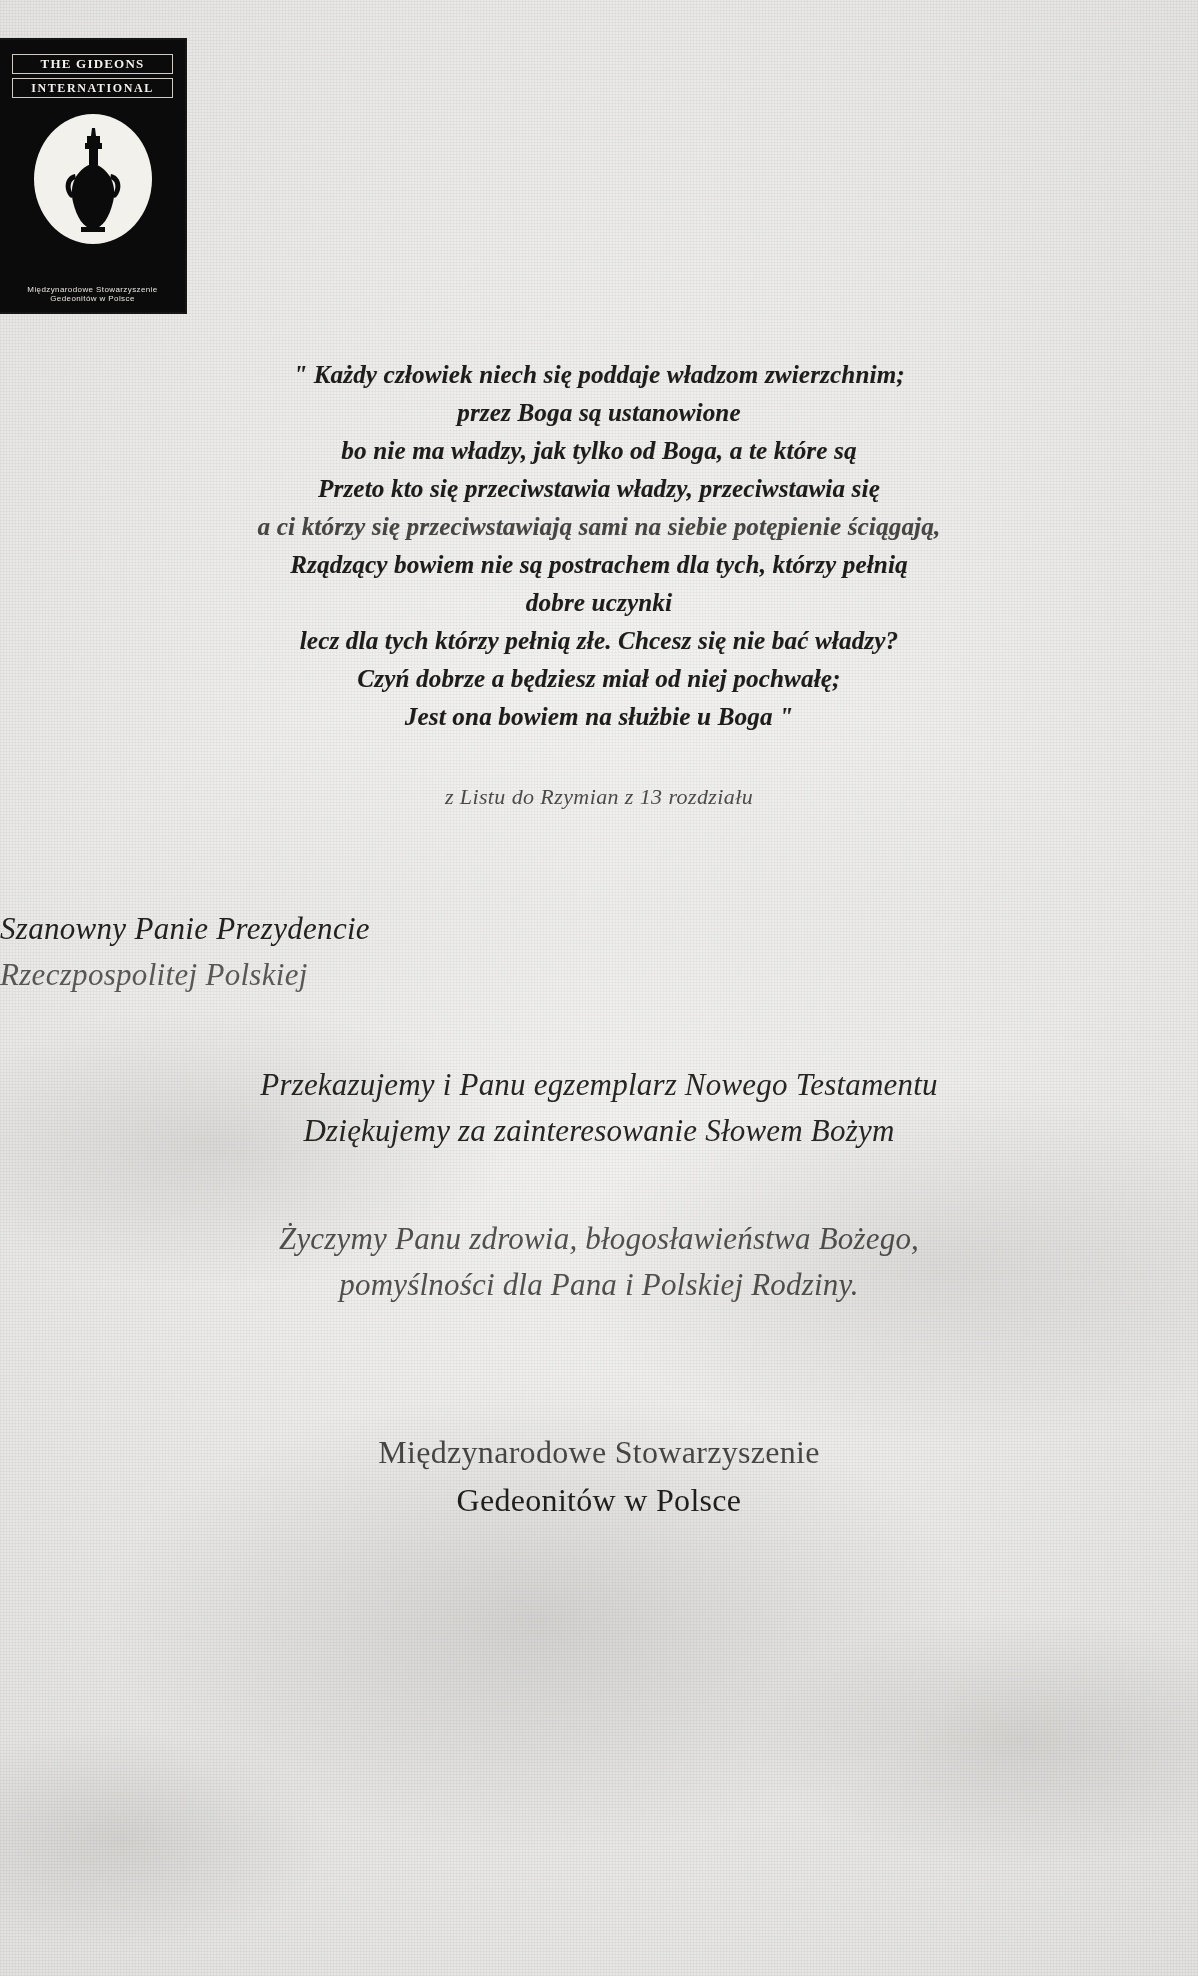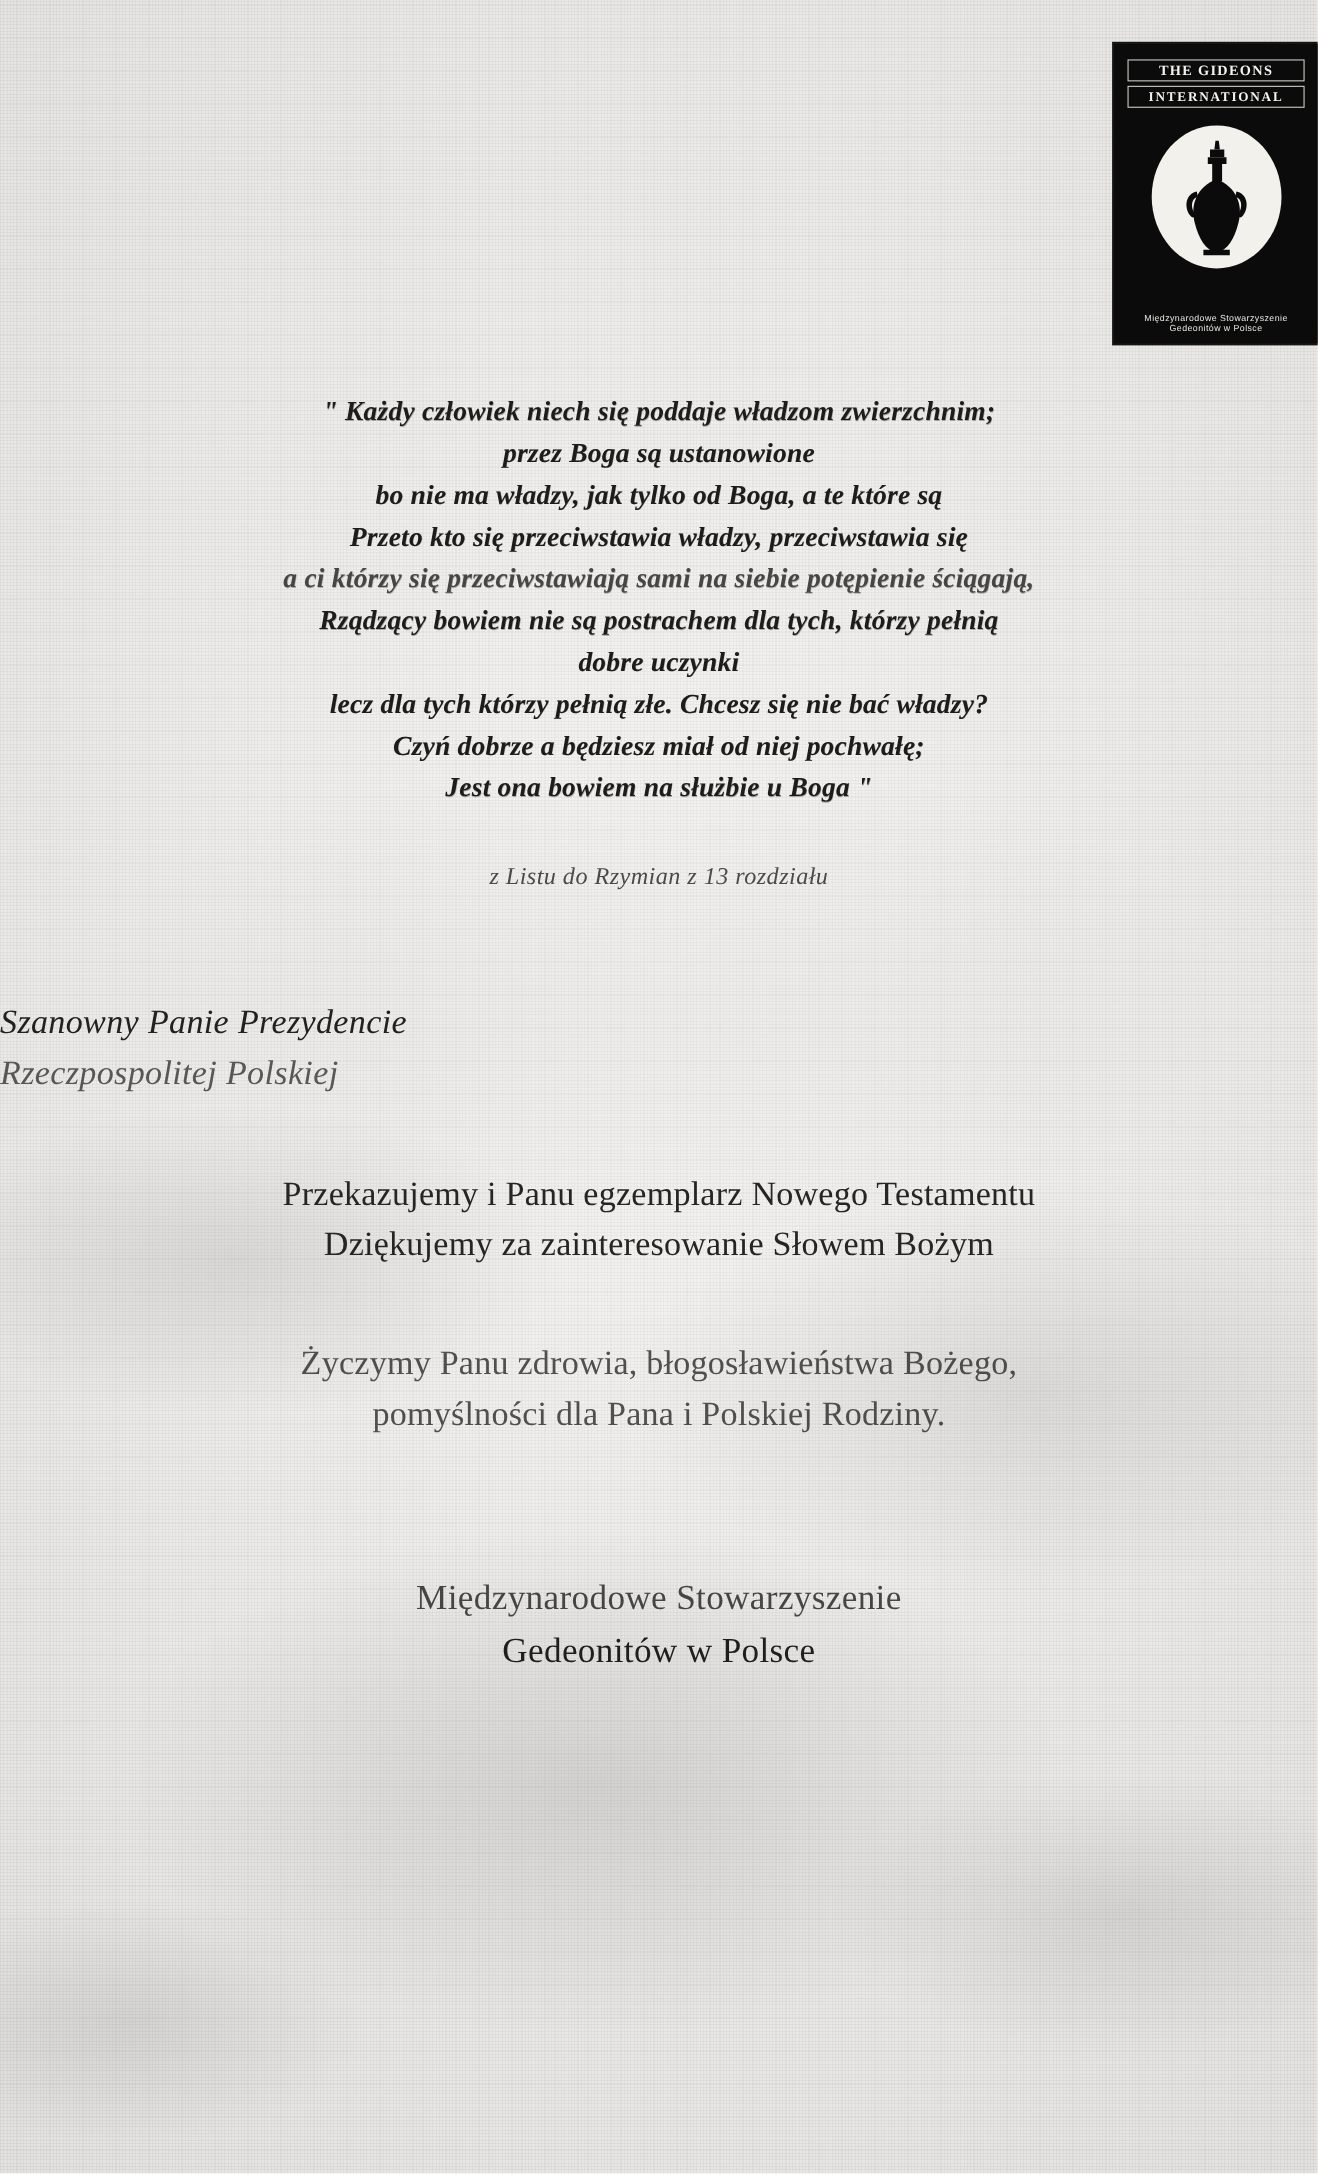--- a/index.html
+++ b/index.html
@@ -51,21 +51,21 @@
     pointer-events: none;
   }
   .content {
     position: relative;
     z-index: 3;
   }
 
   
   .emblem-wrap {
     display: flex;
-    justify-content: flex-end;
+    justify-content: flex-start;
     padding-top: 40px;
   }
   .emblem {
     position: relative;
     width: 185px;
     height: 272px;
     background: #0b0b0b;
     box-shadow: 0 0 0 2px #151515;
   }
   .emblem .band {
@@ -152,20 +152,21 @@
     line-height: 46px;
     color: #222120;
     letter-spacing: 0.3px;
   }
   .salutation .ln2 { opacity: 0.72; }
 
   .body-para {
     margin: 64px 36px 0 36px;
     text-align: center;
     font-family: "Liberation Serif", serif;
+    font-style: italic;
     font-size: 31px;
     line-height: 46px;
     color: #262522;
     letter-spacing: 0.2px;
   }
   .body-para .ln { display: block; }
   .body-para.second { margin-top: 62px; }
   .body-para .dim { opacity: 0.78; }
 
   .signature {

